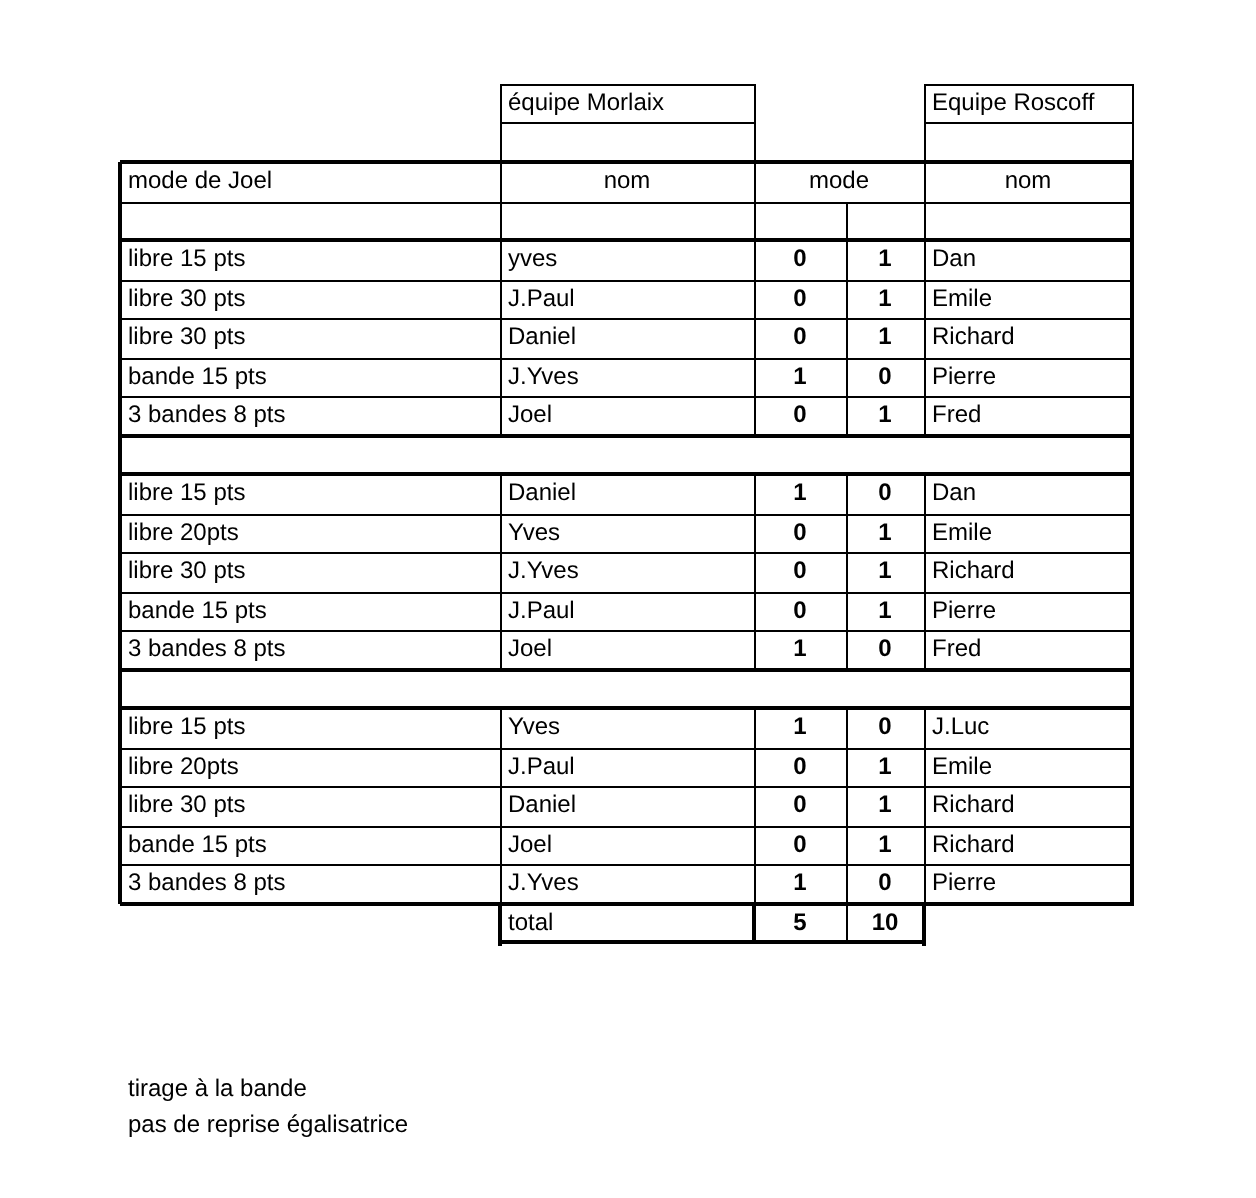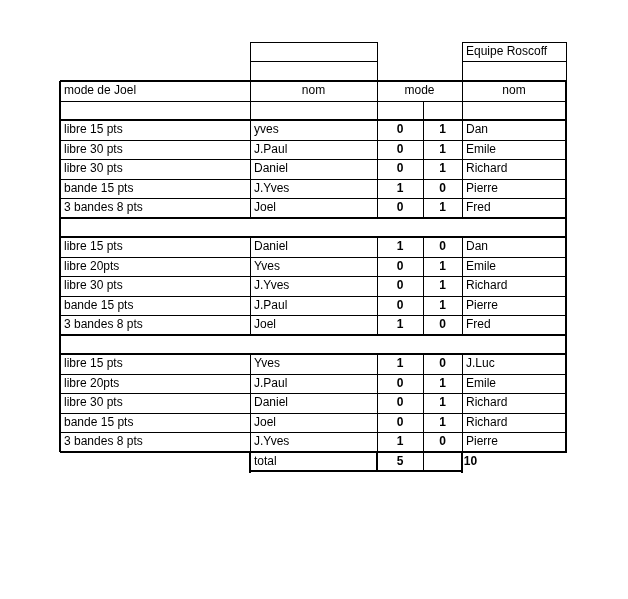--- a/index.html
+++ b/index.html
@@ -15,20 +15,21 @@
   .thick-v { width: 2px; }
   .note { position: absolute; left: 64px; font-size: 12px; line-height: 18px; }
 </style>
 </head>
 <body>
 
 <div class="abs" style="left:0;top:0;width:628px;height:599px;">
 
   <div class="abs" style="left:250px;top:42px;width:128px;height:40px;border:1px solid #000;border-bottom:none;"></div>
   <div class="hl" style="left:250px;top:61px;width:128px;"></div>
+  <div class="cell" style="left:250px;top:42px;width:127px;height:19px;">équipe  Morlaix</div>
 
   <div class="abs" style="left:462px;top:42px;width:105px;height:40px;border:1px solid #000;border-bottom:none;"></div>
   <div class="hl" style="left:462px;top:61px;width:105px;"></div>
   <div class="cell" style="left:462px;top:42px;width:104px;height:19px;">Equipe Roscoff</div>
 
   <div id="grid">
       <div class="hl thick-h" style="left: 60px; top: 80px; width: 507px;"></div>
       <div class="cell" style="left: 60px; top: 81px; width: 190px; height: 19px;">mode de Joel</div>
       <div class="cell center" style="left: 250px; top: 81px; width: 127px; height: 19px;">nom</div>
       <div class="cell center" style="left: 377px; top: 81px; width: 85px; height: 19px;">mode</div>
@@ -191,21 +192,23 @@
       <div class="cell" style="left: 462px; top: 432px; width: 104px; height: 19px;">Pierre</div>
       <div class="vl" style="left: 250px; top: 432px; height: 20px;"></div>
       <div class="vl" style="left: 377px; top: 432px; height: 20px;"></div>
       <div class="vl" style="left: 423px; top: 432px; height: 20px;"></div>
       <div class="vl" style="left: 462px; top: 432px; height: 20px;"></div>
       <div class="hl thick-h" style="left: 60px; top: 451px; width: 507px;"></div>
       <div class="vl thick-v" style="left: 59px; top: 81px; height: 371px;"></div>
       <div class="vl thick-v" style="left: 565px; top: 81px; height: 371px;"></div>
       <div class="cell" style="left: 250px; top: 452px; width: 110px; height: 19px;">total</div>
       <div class="cell center bold" style="left: 377px; top: 452px; width: 46px; height: 19px;">5</div>
-      <div class="cell center bold" style="left: 423px; top: 452px; width: 39px; height: 19px; margin-left: 28px;">10</div>
+      <div class="cell center bold" style="left: 423px; top: 452px; width: 39px; height: 19px;">10</div>
       <div class="vl thick-v" style="left: 249px; top: 452px; height: 21px;"></div>
       <div class="vl thick-v" style="left: 376px; top: 452px; height: 20px;"></div>
       <div class="vl" style="left: 423px; top: 452px; height: 20px;"></div>
       <div class="vl thick-v" style="left: 461px; top: 452px; height: 21px;"></div>
       <div class="hl thick-h" style="left: 250px; top: 470px; width: 213px;"></div>
     </div>
 
+  <div class="note" style="top:535px;">tirage à la bande</div>
+  <div class="note" style="top:553px;">pas de reprise égalisatrice</div>
 </div>
 
 </body></html>

